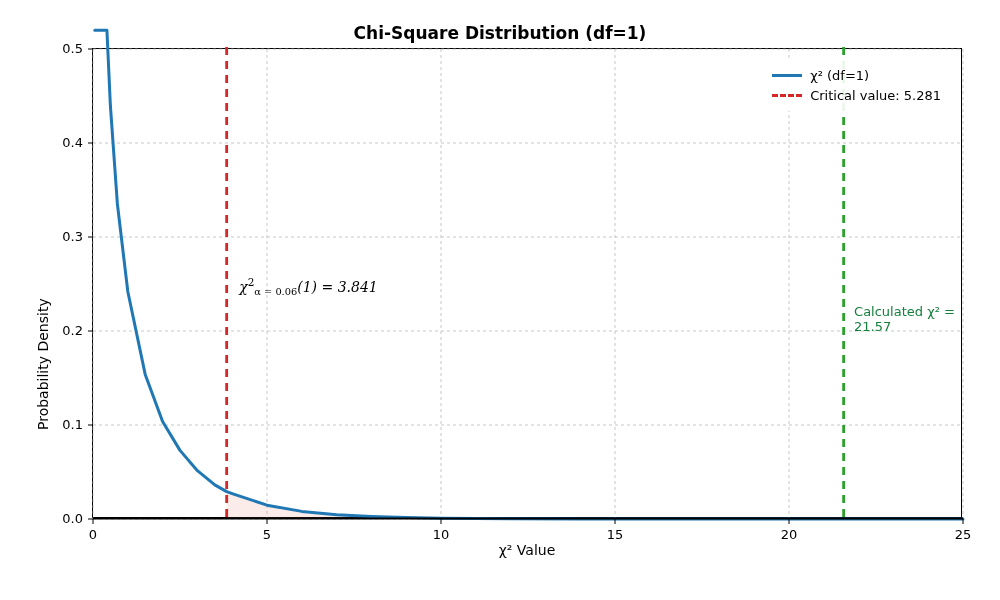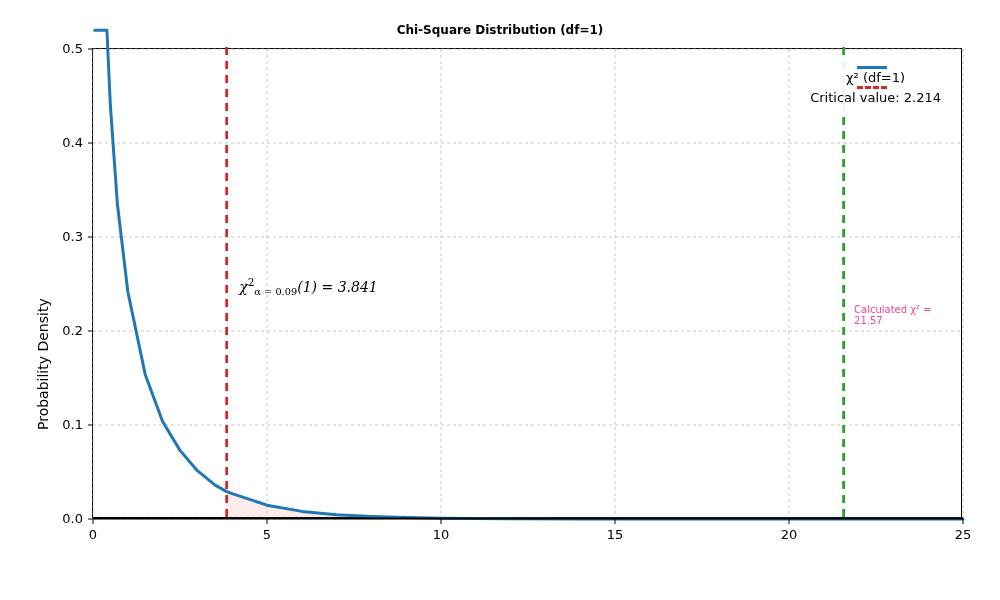--- a/index.html
+++ b/index.html
@@ -14,21 +14,21 @@
   .figure {
     position: relative;
     width: 1000px;
     height: 600px;
   }
   .title {
     position: absolute;
     width: 100%;
     text-align: center;
     font-weight: 700;
-    font-size: 12px;
+    font-size: 17px;
     color: #000;
   }
   .plot-area {
     position: absolute;
     border: 1px solid #000;
     box-sizing: border-box;
     background: #fff;
   }
   svg.plot-svg {
     position: absolute;
@@ -91,21 +91,20 @@
     background: rgba(255,255,255,0.9);
     font-size: 13px;
     color: #000;
     padding: 6px 8px;
   }
   .legend-row {
     display: flex;
     align-items: center;
     height: 20px;
     white-space: nowrap;
-    flex-direction: column;
   }
   .legend-swatch {
     width: 30px;
     height: 14px;
     margin-right: 8px;
     display: inline-flex;
     align-items: center;
     justify-content: center;
   }
   .swatch-line {
@@ -132,22 +131,22 @@
     position: absolute;
     font-size: 14px;
     color: #000;
     font-family: "DejaVu Serif", "STIXGeneral", "Cambria Math", serif;
     font-style: italic;
   }
   .annot-crit .sup { font-size: 0.75em; vertical-align: super; font-style: normal; }
   .annot-crit .sub { font-size: 0.7em; vertical-align: sub; font-style: normal; }
   .annot-calc {
     position: absolute;
-    font-size: 10px;
-    color: #ec4899;
+    font-size: 13px;
+    color: #15803d;
   }
 </style>
 </head>
 <body>
 
 <div class="figure">
 
   <div class="title" style="top: 23px;">Chi-Square Distribution (df=1)</div>
 
   <div class="plot-area" id="plot-area" style="left: 92px; top: 48px; width: 870px; height: 470px;">
@@ -199,28 +198,29 @@
       <div class="legend-row">
         <span class="legend-swatch">
             <span class="swatch-line"></span>
           </span>
         <span>χ² (df=1)</span>
       </div>
       <div class="legend-row">
         <span class="legend-swatch">
             <span class="swatch-dashed-red"></span>
           </span>
-        <span>Critical value: 2.214</span>
+        <span>Critical value: 5.281</span>
       </div>
     </div>
 
     <div class="annot-crit" id="annot-crit" style="left: 146.16px; top: 227px;">
-      <span>χ</span><span class="sup">2</span><span class="sub">α = 0.09</span><span>(1) = 3.841</span>
+      <span>χ</span><span class="sup">2</span><span class="sub">α = 0.06</span><span>(1) = 3.841</span>
     </div>
 
     <div class="annot-calc" id="annot-calc" style="left: 761.076px; top: 255.2px;">
       <span>Calculated χ² = 21.57</span>
     </div>
   </div>
 
+  <div class="axis-label" id="xlabel" style="left: 92px; top: 542px; width: 870px;">χ² Value</div>
   <div class="axis-label y-axis-label" id="ylabel" style="left: 35px; top: 430px;">Probability Density</div>
 
 </div>
 
 </body></html>

